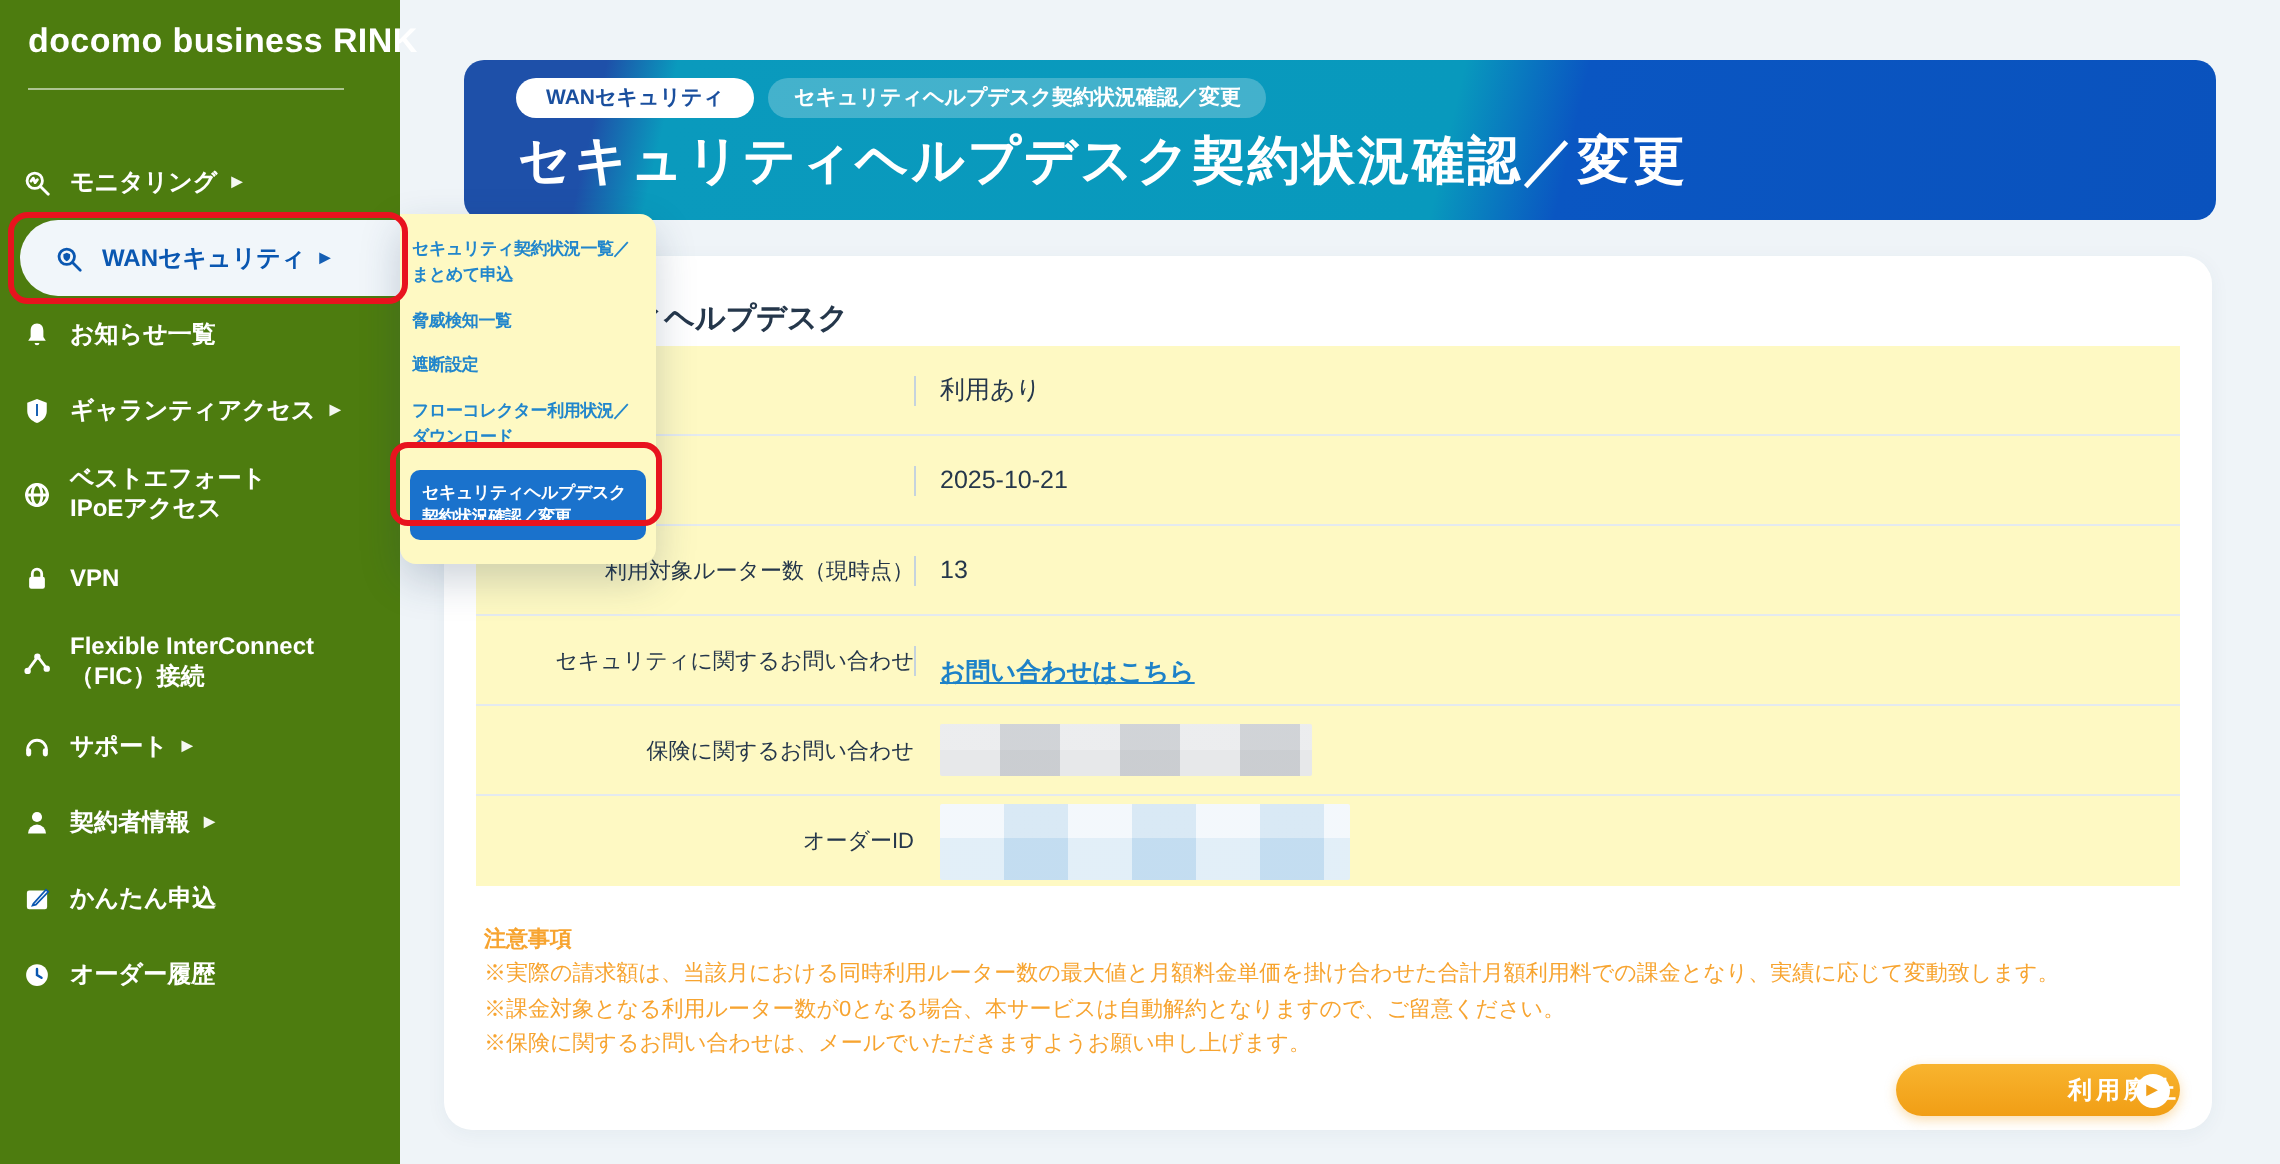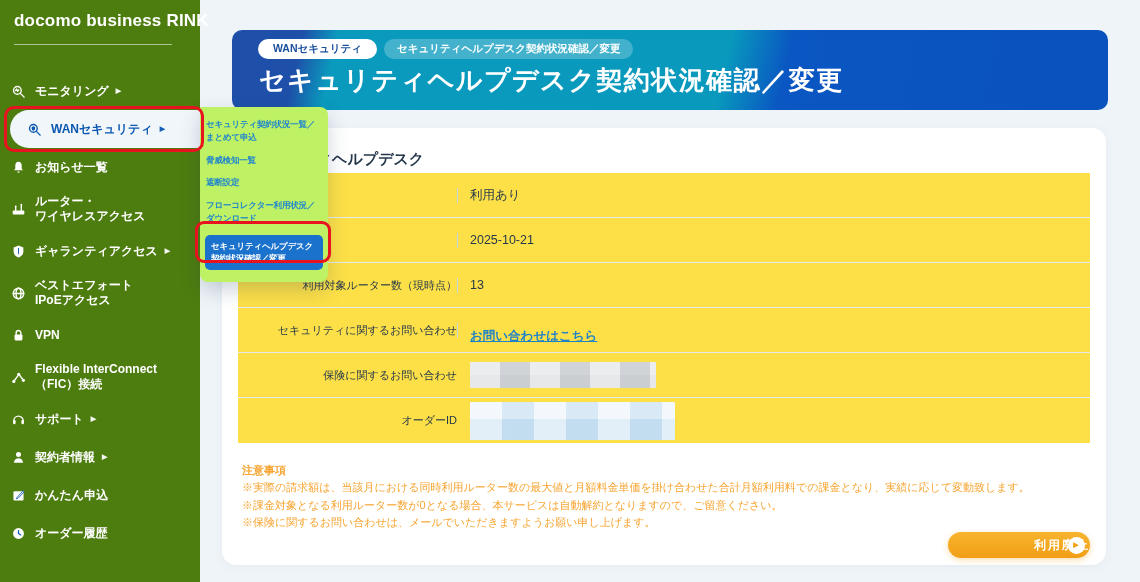--- a/index.html
+++ b/index.html
@@ -31,21 +31,21 @@
     overflow:hidden;
   }
   .crumbs { position:absolute; left:26px; top:9px; display:flex; align-items:center; gap:7px; }
   .crumb-pill-1 { background:#fff; color:#1a4f9e; font-size:10.5px; font-weight:700; padding:3px 15px; border-radius:11px; white-space:nowrap; cursor:pointer; }
   .crumb-pill-2 { background:rgba(255,255,255,.24); color:#fff; font-size:10.5px; font-weight:700; padding:3px 13px; border-radius:11px; white-space:nowrap; }
   .banner-title { position:absolute; left:27px; top:33px; color:#fff; font-size:26px; font-weight:800; letter-spacing:1.5px; white-space:nowrap; }
 
   
   .card { position:absolute; left:222px; top:128px; width:884px; height:437px; background:#fff; border-radius:14px; box-shadow:0 2px 10px rgba(40,70,100,.05); z-index:1; }
   .section-title { position:absolute; left:18px; top:22px; font-size:15px; font-weight:700; color:#25374b; }
-  .info-table { position:absolute; left:16px; top:45px; width:852px; background:#fde047; }
+  .info-table { position:absolute; left:16px; top:45px; width:852px; background:#fef9c3; }
   .info-row { height:45px; display:flex; align-items:center; padding-left:24px; border-bottom:1px solid #e4eaef; }
   .info-row:last-child { border-bottom:none; }
   .row-label { width:195px; flex:none; font-size:11px; font-weight:400; color:#25374b;text-align:right; }
   .row-sep { width:1px; height:15px; flex:none; background:#c5d3de; margin-right:12px; }
   .row-value { font-size:12.5px; color:#25374b; }
   .row-value.link { color:#1e82c8; font-weight:600; text-decoration:underline; cursor:pointer;margin-top:12px; }
   .redact-gray {
     width:186px; height:26px; border-radius:1px;
     background-image:
       repeating-linear-gradient(90deg, rgba(255,255,255,.45) 0 30px, rgba(175,180,186,.25) 30px 60px),
@@ -69,21 +69,21 @@
     box-shadow:0 2px 6px rgba(240,160,30,.35);
   }
   .btn-circle {
     position:absolute; right:5px; top:4.5px; width:17px; height:17px; border-radius:50%;
     background:#fff; color:#f1a01a; font-size:7px; display:flex; align-items:center; justify-content:center; padding-left:1px;
   }
 
   
   .submenu {
     position:absolute; left:200px; top:107px; width:128px; z-index:5;
-    background:#bef264; border-radius:0 8px 8px 8px;
+    background:#fef9c3; border-radius:0 8px 8px 8px;
     box-shadow:0 8px 20px rgba(30,60,90,.22);
     padding:11px 6px 12px 6px;
   }
   .submenu-item { color:#2186cc; font-size:8.5px; font-weight:600; line-height:1.5; letter-spacing:-.2px; margin-bottom:10px; cursor:pointer; }
   .submenu-item:last-child { margin-bottom:0; }
   .submenu-item.selected { background:#1a72cc; color:#fff; border-radius:5px; padding:5px 6px; margin-left:-1px; margin-right:-1px; }
 
   
   .annotation { position:absolute; border:3.5px solid #e8131e; border-radius:10px; z-index:10; pointer-events:none; }
   .annotation.sidebar-ring { left:4px; top:106px; width:200px; height:46px; }
@@ -124,34 +124,20 @@
       </div>
       <div class="sb-item">
         <span class="sb-icon">
           <svg viewBox="0 0 16 16">
             <path d="M8 1.8 c-2.2 0-3.4 1.6-3.4 3.9 V9 L3.3 11 h9.4 L11.4 9 V5.7 C11.4 3.4 10.2 1.8 8 1.8 Z" fill="currentColor"></path>
             <path d="M6.7 12.2 a1.3 1.3 0 0 0 2.6 0 Z" fill="currentColor"></path>
           </svg>
         </span>
         <span class="sb-label">
           <div>お知らせ一覧</div>
-        </span>
-      </div>
-      <div class="sb-item two">
-        <span class="sb-icon">
-          <svg viewBox="0 0 16 16">
-            <rect x="1.8" y="9" width="12.4" height="4.2" rx="1" fill="currentColor"></rect>
-            <path d="M5 9 V5.4 M11 9 V3.6" fill="none" stroke="currentColor" stroke-width="1.5" stroke-linecap="round" stroke-linejoin="round"></path>
-            <circle cx="5" cy="4.6" r="1" fill="currentColor"></circle>
-            <circle cx="11" cy="2.8" r="1" fill="currentColor"></circle>
-          </svg>
-        </span>
-        <span class="sb-label">
-          <div>ルーター・</div>
-          <div>ワイヤレスアクセス</div>
         </span>
       </div>
       <div class="sb-item">
         <span class="sb-icon">
           <svg viewBox="0 0 16 16">
             <path d="M8 1.6 L13.2 3.6 V8 c0 3.2-2.2 5.3-5.2 6.4 C5 13.3 2.8 11.2 2.8 8 V3.6 Z" fill="currentColor"></path>
             <path d="M8 4.2 v6.4" stroke="#0a57b1" stroke-width="1"></path>
           </svg>
         </span>
         <span class="sb-label">

